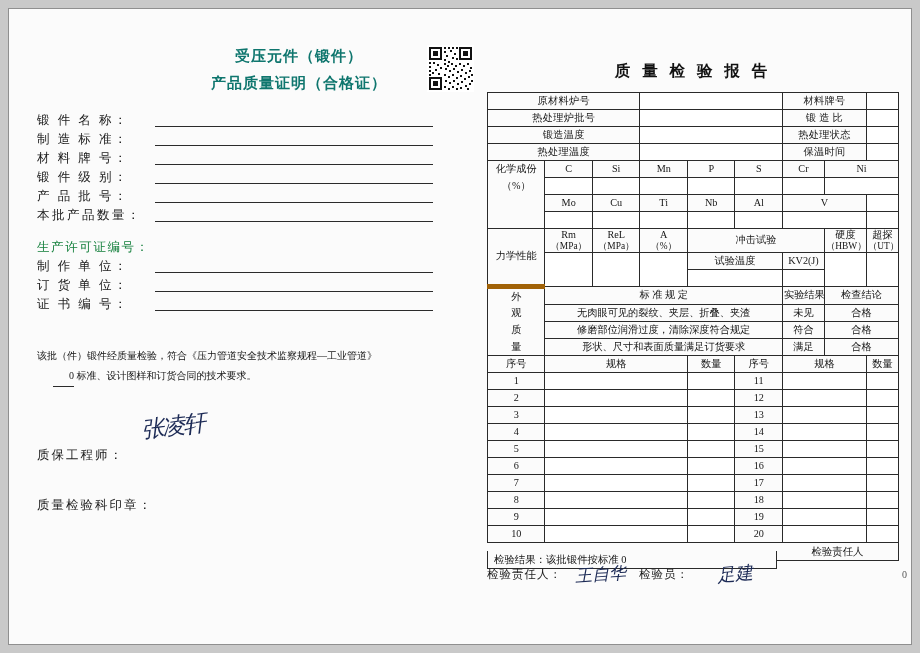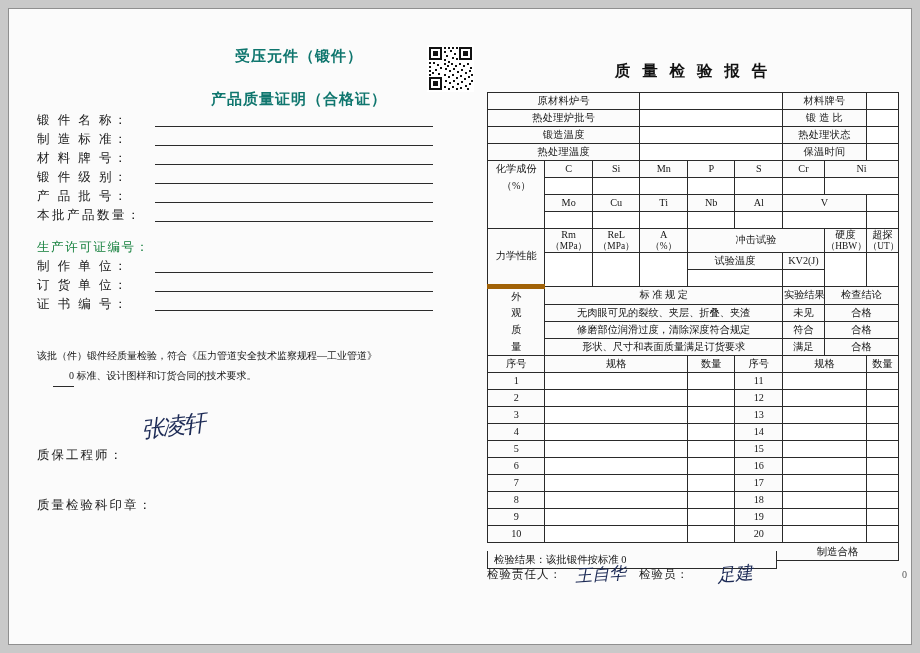--- a/index.html
+++ b/index.html
@@ -36,21 +36,21 @@
     position: absolute;
     left: 160px;
     top: 38px;
     width: 260px;
     text-align: center;
     font-size: 15px;
     font-weight: bold;
     letter-spacing: 1px;
     color: #0f766e;
   }
-  .title-line2 { margin-top: 24px; }
+  .title-line2 { margin-top: 8px; }
 
   
   #qr {
     position: absolute;
     left: 418px;
     top: 36px;
     width: 47px;
     height: 47px;
     background: #fff;
   }
@@ -620,21 +620,21 @@
           <td class="blank"></td>
           <td>20</td>
           <td class="blank" colspan="2"></td>
           <td class="blank"></td>
         </tr>
       </tbody>
     </table>
 
     <div id="result-row">
       <div class="rr-left">检验结果：该批锻件按标准 0</div>
-      <div class="rr-right">制造合格</div>
+      <div class="rr-right">检验责任人</div>
     </div>
   </div>
 
   <div id="insp-sign">
     <span class="s1">检验责任人：</span>
     <span class="handwrite" id="hw-resp">王自华</span>
     <span class="s2">检验员：</span>
     <span class="handwrite" id="hw-insp">足建</span>
   </div>
 

